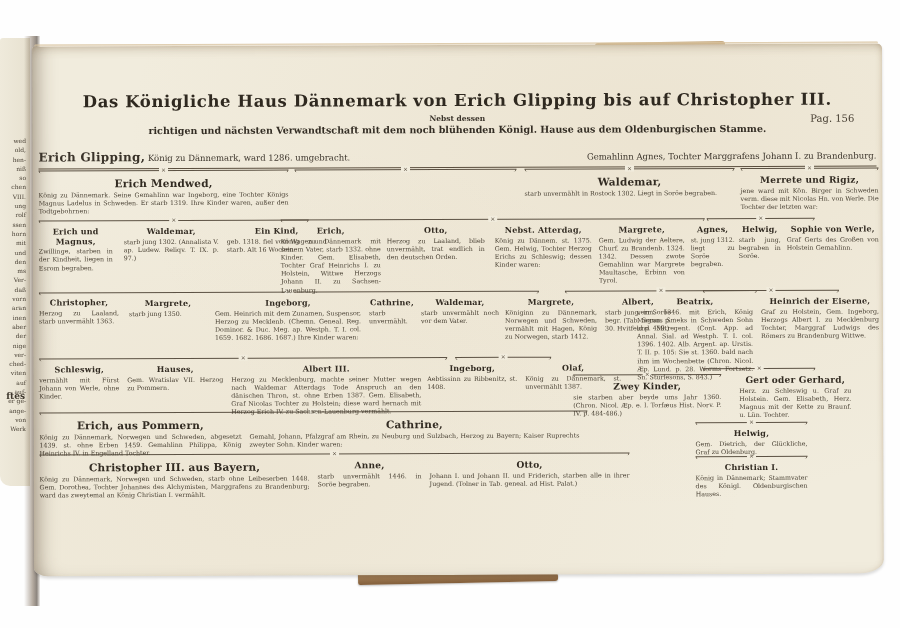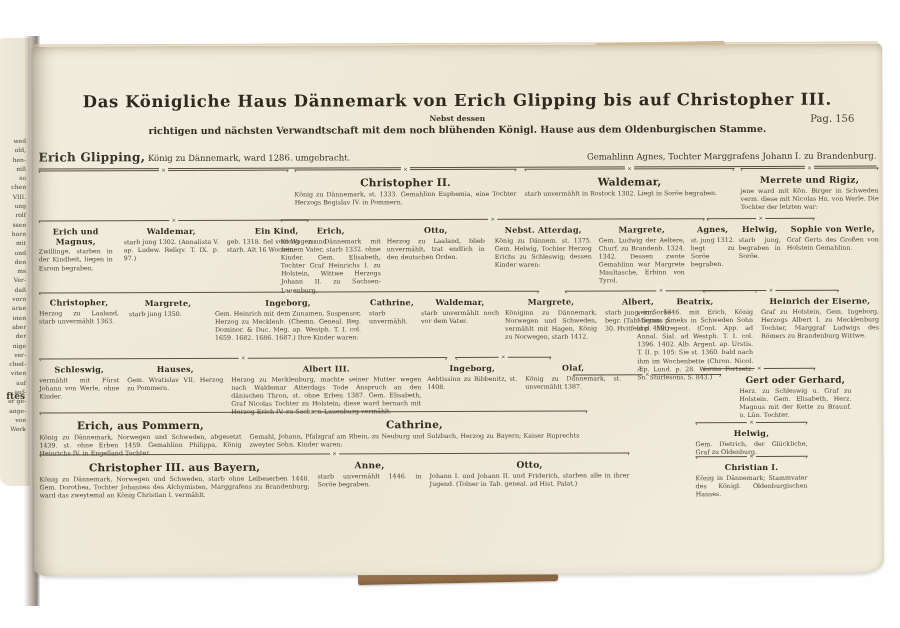--- a/index.html
+++ b/index.html
@@ -156,23 +156,23 @@
       <div class="brace" style="left:656px;top:288px;width:112px">
           <span class="bx">×</span>
         </div>
       <div class="brace" style="left:0;top:242px;width:548px">
           <span class="bx">×</span>
         </div>
       <div class="brace" style="left:0;top:284px;width:590px">
           <span class="bx">×</span>
         </div>
 
-      <div class="cell lg" style="left:256px;top:7px;width:222px">
-          <div class="ct">Christopher II.</div>
-          <div class="cb">König zu Dännemark, st. 1333. Gemahlinn Euphemia, eine Tochter Herzogs Bogislav IV. in Pommern.</div>
+      <div class="cell lg" style="left:0;top:7px;width:250px">
+          <div class="ct">Erich Mendwed,</div>
+          <div class="cb">König zu Dännemark. Seine Gemahlinn war Ingeborg, eine Tochter Königs Magnus Ladelus in Schweden. Er starb 1319. Ihre Kinder waren, außer den Todtgebohrnen:</div>
         </div>
       <div class="cell lg" style="left:486px;top:7px;width:210px">
           <div class="ct">Waldemar,</div>
           <div class="cb">starb unvermählt in Rostock 1302. Liegt in Soröe begraben.</div>
         </div>
       <div class="cell md" style="left:702px;top:7px;width:138px">
           <div class="ct">Merrete und Rigiz,</div>
           <div class="cb">jene ward mit Kön. Birger in Schweden verm. diese mit Nicolas Hn. von Werle. Die Tochter der letzten war:</div>
         </div>
 
@@ -267,20 +267,24 @@
           <div class="cb">Herzog zu Mecklenburg, machte seiner Mutter wegen nach Waldemar Atterdags Tode Anspruch an den dänischen Thron, st. ohne Erben 1387. Gem. Elisabeth, Graf Nicolas Tochter zu Holstein; diese ward hernach mit Herzog Erich IV. zu Sachsen-Lauenburg vermählt.</div>
         </div>
       <div class="cell" style="left:390px;top:195px;width:90px;left:388px">
           <div class="ct">Ingeborg,</div>
           <div class="cb">Aebtissinn zu Ribbenitz, st. 1408.</div>
         </div>
       <div class="cell" style="left:416px;top:195px;width:96px;left:486px">
           <div class="ct">Olaf,</div>
           <div class="cb">König zu Dännemark, st. unvermählt 1387.</div>
         </div>
+      <div class="cell md" style="left:534px;top:213px;width:148px">
+          <div class="ct">Zwey Kinder,</div>
+          <div class="cb">sie starben aber beyde ums Jahr 1360. (Chron. Nicol. Æp. e. l. Torfæus Hist. Norv. P. IV. p. 484-486.)</div>
+        </div>
       <div class="cell md" style="left:694px;top:207px;width:112px;left:700px">
           <div class="ct">Gert oder Gerhard,</div>
           <div class="cb">Herz. zu Schleswig u. Graf zu Holstein. Gem. Elisabeth, Herz. Magnus mit der Kette zu Braunf. u. Lün. Tochter.</div>
         </div>
       <div class="cell" style="left:656px;top:261px;width:112px">
           <div class="ct">Helwig,</div>
           <div class="cb">Gem. Dietrich, der Glückliche, Graf zu Oldenburg.</div>
         </div>
       <div class="cell" style="left:656px;top:295px;width:112px">
           <div class="ct">Christian I.</div>

